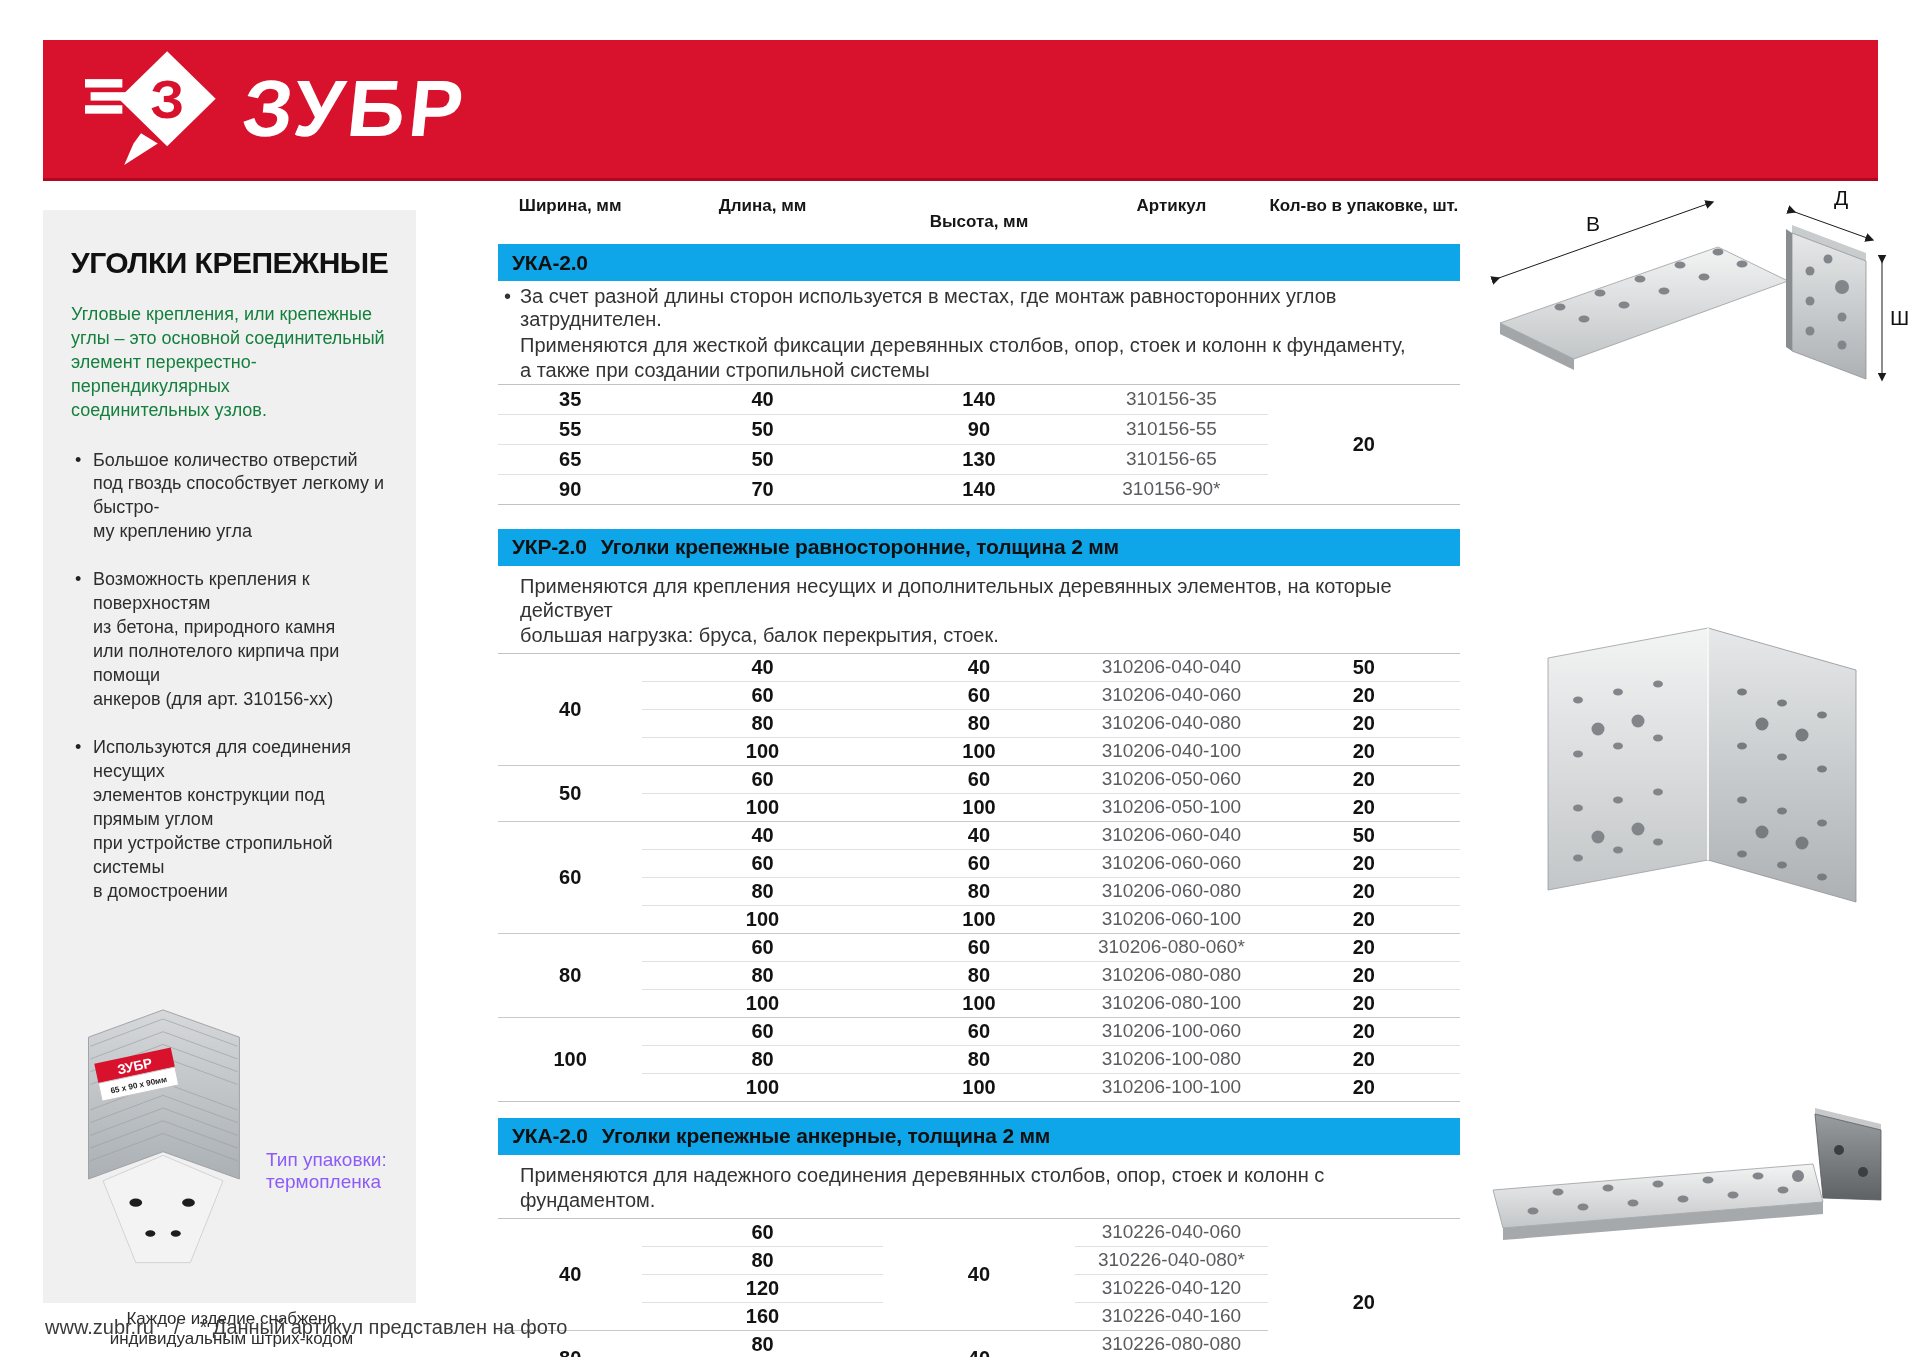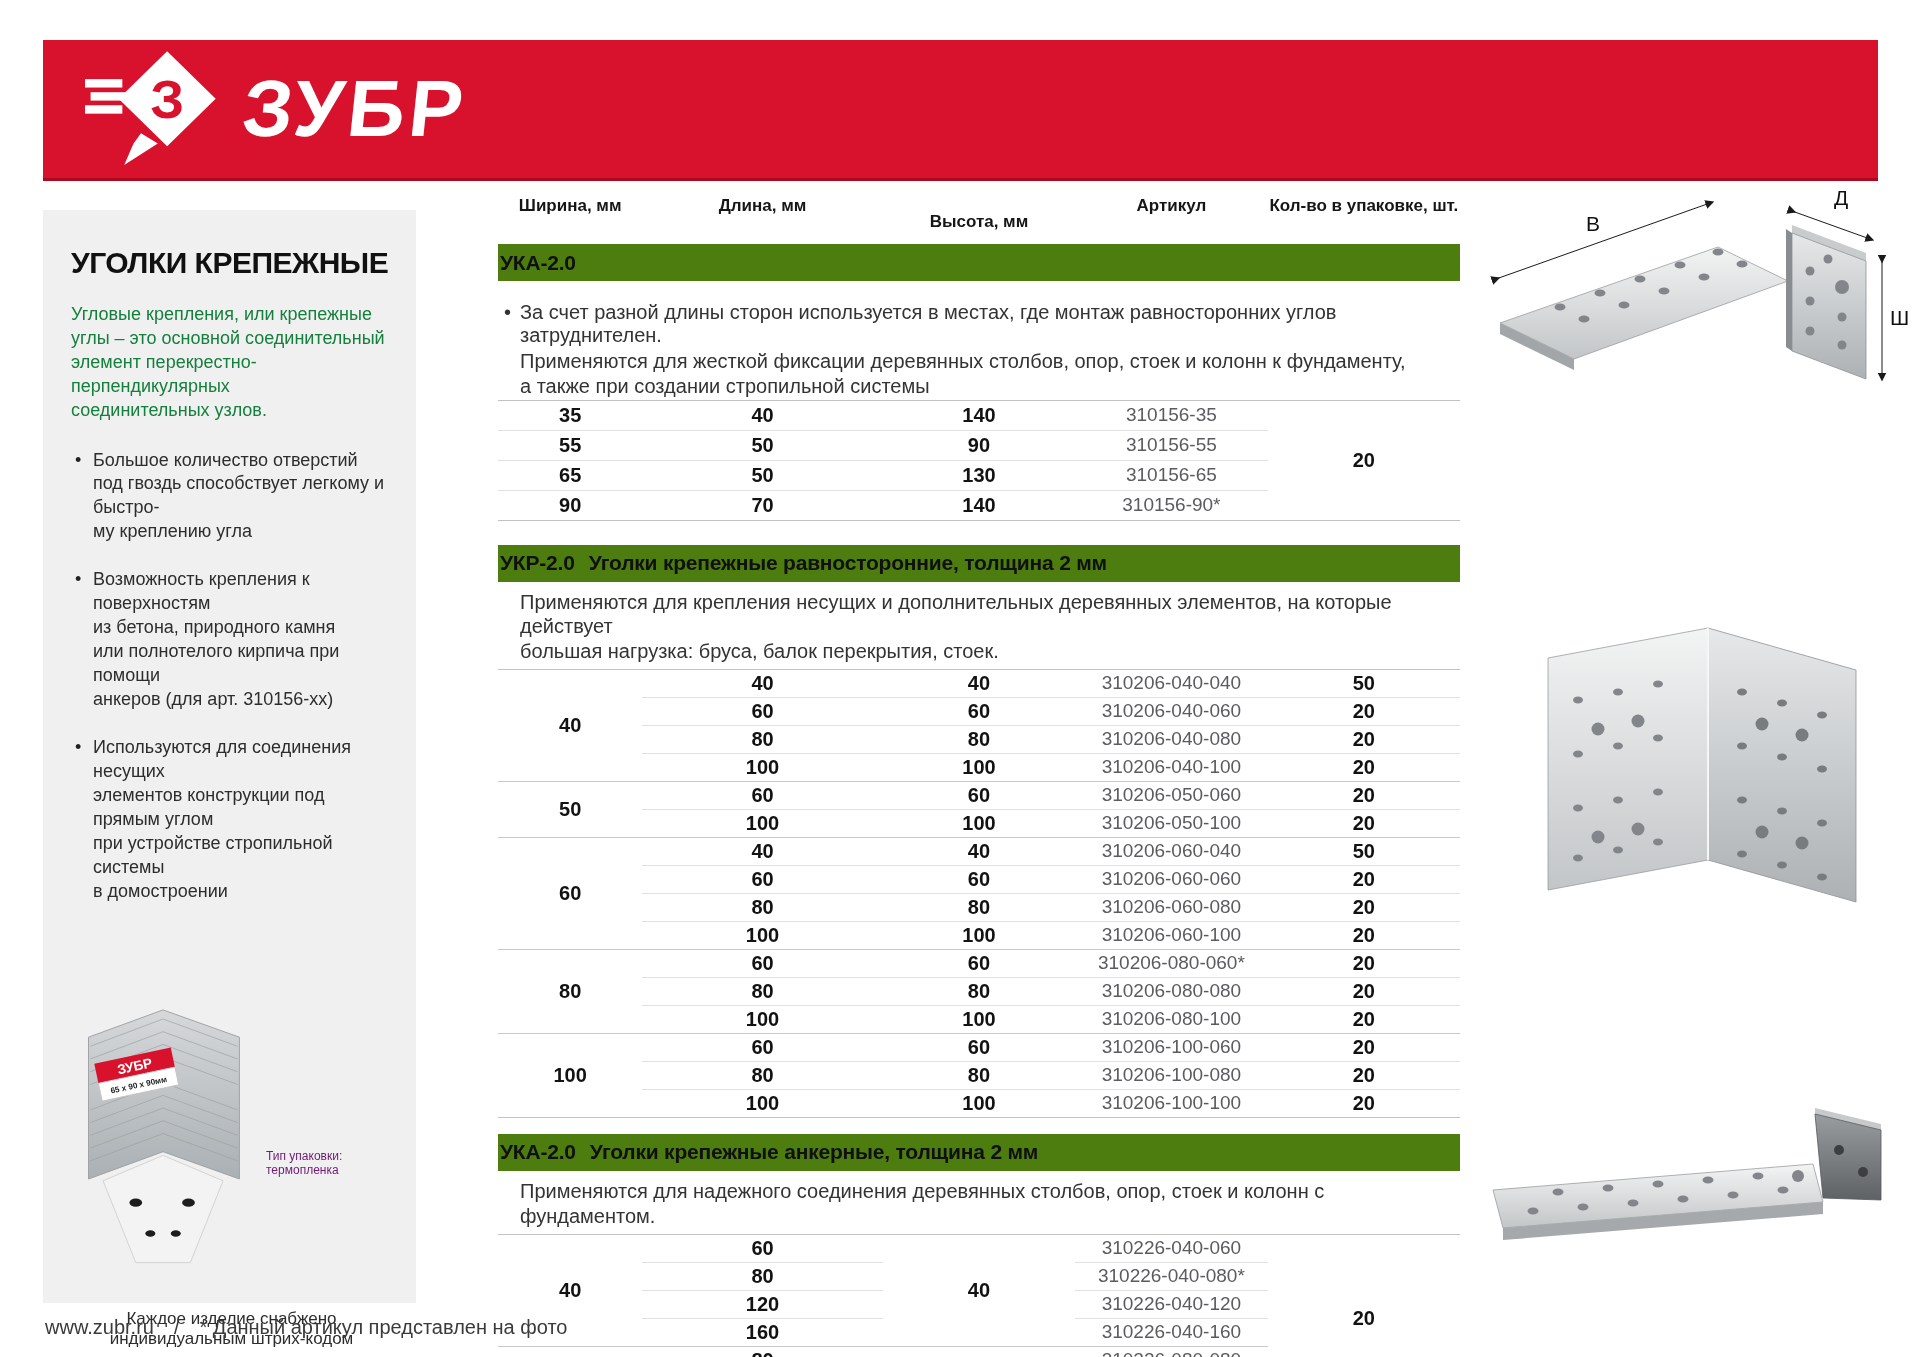--- a/index.html
+++ b/index.html
@@ -30,36 +30,36 @@
   }
   .sidebar h1{font-size:30px; font-weight:bold; color:#111; margin-bottom:22px; letter-spacing:-0.5px;}
   .sidebar .intro{font-size:18px; line-height:1.34; color:#15803d; white-space:pre-line;}
   .sidebar ul{margin-top:26px; list-style:none;}
   .sidebar li{
     font-size:18px; line-height:1.33; color:#2d2d2d; white-space:pre-line;
     margin-bottom:24px; padding-left:22px; position:relative;
   }
   .sidebar li::before{content:"•"; position:absolute; left:4px; top:0; color:#222;}
   .pack-row{display:flex; margin-top:96px; align-items:flex-start;}
-  .pack-label{font-size:12px; color:#701a75; white-space:pre-line; margin-top:150px; margin-left:10px;}
+  .pack-label{font-size:19px; color:#8b5cf6; white-space:pre-line; margin-top:150px; margin-left:10px;}
   .barcode-note{font-size:17px; color:#2d2d2d; text-align:center; margin-top:10px; width:321px;}
 
   
   .content{position:absolute; left:498px; top:196px; width:962px;}
   .cols-header{display:flex; font-size:17px; font-weight:bold; color:#161616;}
   .cols-header span{text-align:center; white-space:nowrap;}
   .cw1{width:15%;} .cw2{width:25%;} .cw3{width:20%;margin-top:16px;} .cw4{width:20%;} .cw5{width:20%;}
 
   .sec-bar{
-    background:#4d7c0f; height:37px; display:flex; align-items:center; gap:14px;
-    padding-left:2px; margin-top:12px;
+    background:#0ea5e9; height:37px; display:flex; align-items:center; gap:14px;
+    padding-left:14px; margin-top:12px;
   }
   .sec-bar span{font-size:21px; font-weight:bold; color:#101010; letter-spacing:-0.2px;}
   .sec-bullet{
-    font-size:20px; color:#333; margin:20px 0 2px 0; padding-left:22px; position:relative;
+    font-size:20px; color:#333; margin:4px 0 2px 0; padding-left:22px; position:relative;
   }
   .sec-bullet::before{content:"•"; position:absolute; left:6px; top:0;}
   .sec-desc{font-size:20px; line-height:1.24; color:#333; white-space:pre-line; padding-left:22px;}
 
   table.spec{
     width:100%; border-collapse:collapse; table-layout:fixed;
     border-top:1px solid #c2c2c2; border-bottom:1px solid #c2c2c2;
   }
   table.spec td{text-align:center; vertical-align:middle; height:30px; padding:0;}
   table.t2 td, table.t3 td{height:28px;}

